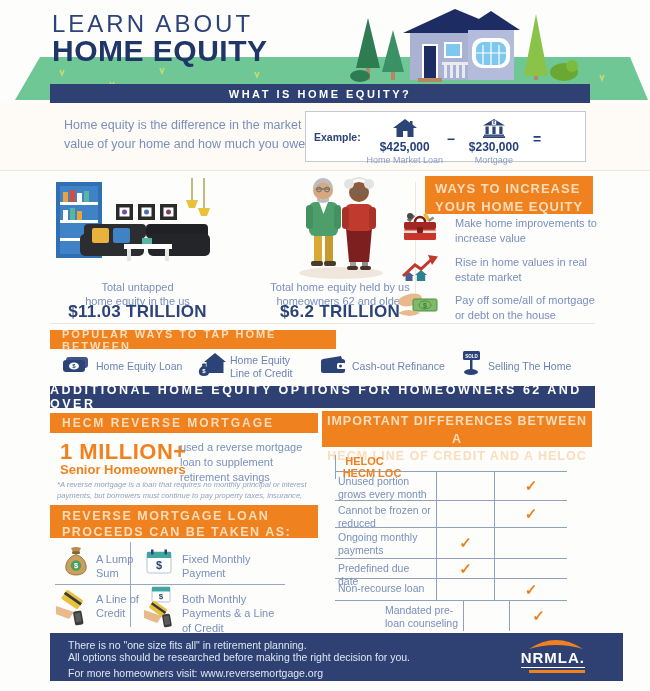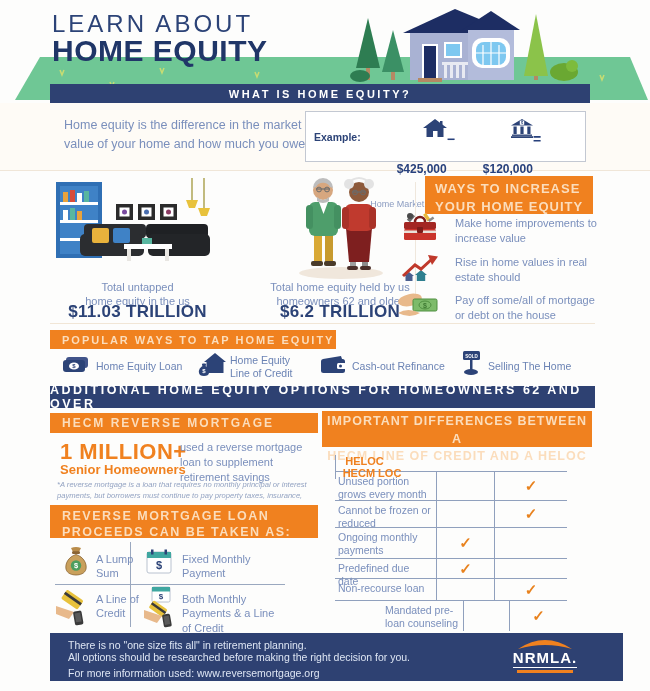--- a/index.html
+++ b/index.html
@@ -8,21 +8,21 @@
   .abs{position:absolute;}
   .navy-bar{background:#2e4172;color:#ffffff;font-weight:bold;letter-spacing:2.5px;
             display:flex;align-items:center;justify-content:center;}
   .orange-hdr{background:#f0811f;color:#fbddbc;font-weight:bold;}
   .title1{font-size:24px;letter-spacing:3px;font-weight:400;color:#2c4377;}
   .title2{font-size:30px;letter-spacing:.5px;font-weight:800;color:#203668;}
   .desc{font-size:12.5px;line-height:1.55;color:#7a8fbc;}
   .exbox{border:1.5px solid #c3c8d2;background:#fff;display:flex;align-items:flex-start;
          box-sizing:border-box;padding-top:7px;}
   .exlabel{font-size:10.5px;font-weight:bold;color:#2c4377;margin:12px 2px 0 8px;}
-  .exgroup{display:flex;flex-direction:column;align-items:flex-end;width:84px;gap:22px;}
+  .exgroup{display:flex;flex-direction:column;align-items:center;width:84px;}
   .exval{font-size:12px;font-weight:bold;color:#27407c;margin-top:2px;}
   .excap{font-size:9px;color:#8b9cc0;margin-top:1px;}
   .exop{font-size:14px;font-weight:bold;color:#27407c;margin-top:12px;}
   .statcap{font-size:11px;line-height:1.3;color:#7a8fbc;text-align:center;}
   .statval{font-size:17px;font-weight:800;color:#2c4377;text-align:center;letter-spacing:.3px;}
   .waytext{font-size:11px;line-height:1.35;color:#7a8fbc;}
   .tapitem{font-size:10.5px;line-height:1.25;color:#6b83b4;}
   .million{font-size:22px;font-weight:800;color:#f0811f;letter-spacing:.5px;}
   .senior{font-size:13px;font-weight:800;color:#f0811f;}
   .footnote{font-size:7.6px;font-style:italic;color:#93a3c2;line-height:1.5;}
@@ -128,21 +128,21 @@
       <svg width="22" height="19" viewBox="0 0 22 19">
         <polygon points="11,0 0,6.5 22,6.5" fill="#2c4377"></polygon>
         <rect x="8.8" y="1.6" width="4.4" height="4.2" fill="#ffffff"></rect>
         <text x="11" y="5.1" font-size="3.8" font-weight="bold" fill="#2c4377" text-anchor="middle">$</text>
         <rect x="2.5" y="7.5" width="3.2" height="7.5" fill="#2c4377"></rect>
         <rect x="9.4" y="7.5" width="3.2" height="7.5" fill="#2c4377"></rect>
         <rect x="16.3" y="7.5" width="3.2" height="7.5" fill="#2c4377"></rect>
         <rect x="1" y="15.5" width="20" height="1.4" fill="#2c4377"></rect>
         <rect x="0" y="17.2" width="22" height="1.8" fill="#2c4377"></rect>
       </svg>
-      <span class="exval">$120,000</span>
+      <span class="exval">$230,000</span>
       <span class="excap">Mortgage</span>
     </div>
     <span class="exop">=</span>
   </div>
 
   <svg class="abs" style="left:50px;top:178px;" width="170" height="100">
     <rect x="6" y="4" width="46" height="76" fill="#2f6fb4"></rect>
     <rect x="10" y="8" width="38" height="68" fill="#3f82c6"></rect>
     <g fill="#ffffff">
         <rect x="10" y="24" width="38" height="3"></rect>
@@ -261,34 +261,34 @@
     <rect x="16" y="15" width="6" height="6" rx="1" fill="#7c1d1a"></rect>
   </svg>
   <div class="abs waytext" style="left:455px;top:216px;width:150px;">Make home improvements to increase value</div>
 
   <svg class="abs" style="left:401px;top:252px;" width="38" height="30" viewBox="0 0 38 30">
     <polygon points="8,20 3,24 4.5,24 4.5,29 11.5,29 11.5,24 13,24" fill="#4a5f8f"></polygon>
     <polygon points="20,18 14,23 15.8,23 15.8,29 24.2,29 24.2,23 26,23" fill="#2e7f8f"></polygon>
     <path d="M2 24 L14 13 L20 17 L31 7" stroke="#c0392b" stroke-width="3" fill="none"></path>
     <polygon points="27,3 37,4.5 31,13" fill="#c0392b"></polygon>
   </svg>
-  <div class="abs waytext" style="left:455px;top:255px;width:150px;">Rise in home values in real estate should</div>
+  <div class="abs waytext" style="left:455px;top:255px;width:150px;">Rise in home values in real estate market</div>
 
   <svg class="abs" style="left:398px;top:291px;" width="44" height="28" viewBox="0 0 44 28">
     <ellipse cx="12" cy="9" rx="12" ry="6" transform="rotate(-12 12 9)" fill="#e8b98b"></ellipse>
     <rect x="15" y="8" width="24" height="12" rx="1.5" fill="#7dbb6a" stroke="#4e8f3f" stroke-width="1"></rect>
     <ellipse cx="27" cy="14" rx="6" ry="4" fill="none" stroke="#4e8f3f" stroke-width="1"></ellipse>
     <text x="27" y="16.5" font-size="7" font-weight="bold" fill="#3f7a33" text-anchor="middle">$</text>
     <path d="M0 22 q10 -6 22 0 q-10 6 -22 0 Z" fill="#e8b98b"></path>
   </svg>
   <div class="abs waytext" style="left:455px;top:293px;width:152px;">Pay off some/all of mortgage or debt on the house</div>
 
   <div class="abs" style="left:50px;top:323px;width:545px;height:1px;background:#f1e6d6;"></div>
 
-  <div class="abs orange-hdr" style="left:50px;top:330px;width:286px;height:19px;font-size:11px;letter-spacing:2px;display:flex;align-items:center;padding-left:12px;box-sizing:border-box;">POPULAR WAYS TO TAP HOME EQUITY</div>
+  <div class="abs orange-hdr" style="left:50px;top:330px;width:286px;height:19px;font-size:11px;letter-spacing:2px;display:flex;align-items:center;padding-left:12px;box-sizing:border-box;">POPULAR WAYS TO TAP HOME BETWEEN</div>
 
   <svg class="abs" style="left:62px;top:356px;" width="27" height="17" viewBox="0 0 27 17">
     <rect x="4" y="1" width="22" height="11" rx="3" fill="#41548a"></rect>
     <rect x="1" y="4" width="22" height="12" rx="3" fill="#2c4377"></rect>
     <ellipse cx="12" cy="10" rx="5" ry="3.6" fill="#ffffff"></ellipse>
     <text x="12" y="12.4" font-size="6" font-weight="bold" fill="#2c4377" text-anchor="middle">$</text>
   </svg>
   <div class="abs tapitem" style="left:96px;top:360px;">Home Equity Loan</div>
 
   <svg class="abs" style="left:198px;top:352px;" width="28" height="24" viewBox="0 0 28 24">
@@ -419,23 +419,23 @@
       <div class="tlabel">Mandated pre-loan counseling</div>
       <div class="tcell tc1 check"></div>
       <div class="tcell tc2 check">✓</div>
     </div>
   </div>
 
   <div class="abs" style="left:50px;top:633px;width:573px;height:48px;background:#2e4172;"></div>
   <div class="abs ftext" style="left:68px;top:639px;">There is no "one size fits all" in retirement planning.</div>
   <div class="abs ftext" style="left:68px;top:651px;">All options should be researched before making the right decision for you.</div>
   <div class="abs ftext" style="left:68px;top:667px;">
-    <span>For more information used: </span><span>www.reversemortgage.org</span>
-  </div>
-  <div class="abs" style="left:505px;top:637px;width:80px;display:flex;flex-direction:column;align-items:center;">
+    <span>For more homeowners visit: </span><span>www.reversemortgage.org</span>
+  </div>
+  <div class="abs" style="left:505px;top:637px;width:80px;display:flex;flex-direction:column;align-items:flex-end;">
     <svg width="58" height="12" viewBox="0 0 58 12">
       <path d="M2 12 Q29 -6 56 12 Q29 4 2 12 Z" fill="#f0811f"></path>
     </svg>
     <span class="logo-text">NRMLA.</span>
     <div style="width:56px;height:3px;background:#f0811f;margin-top:2px;"></div>
   </div>
 
 </div>
 
 </body></html>

